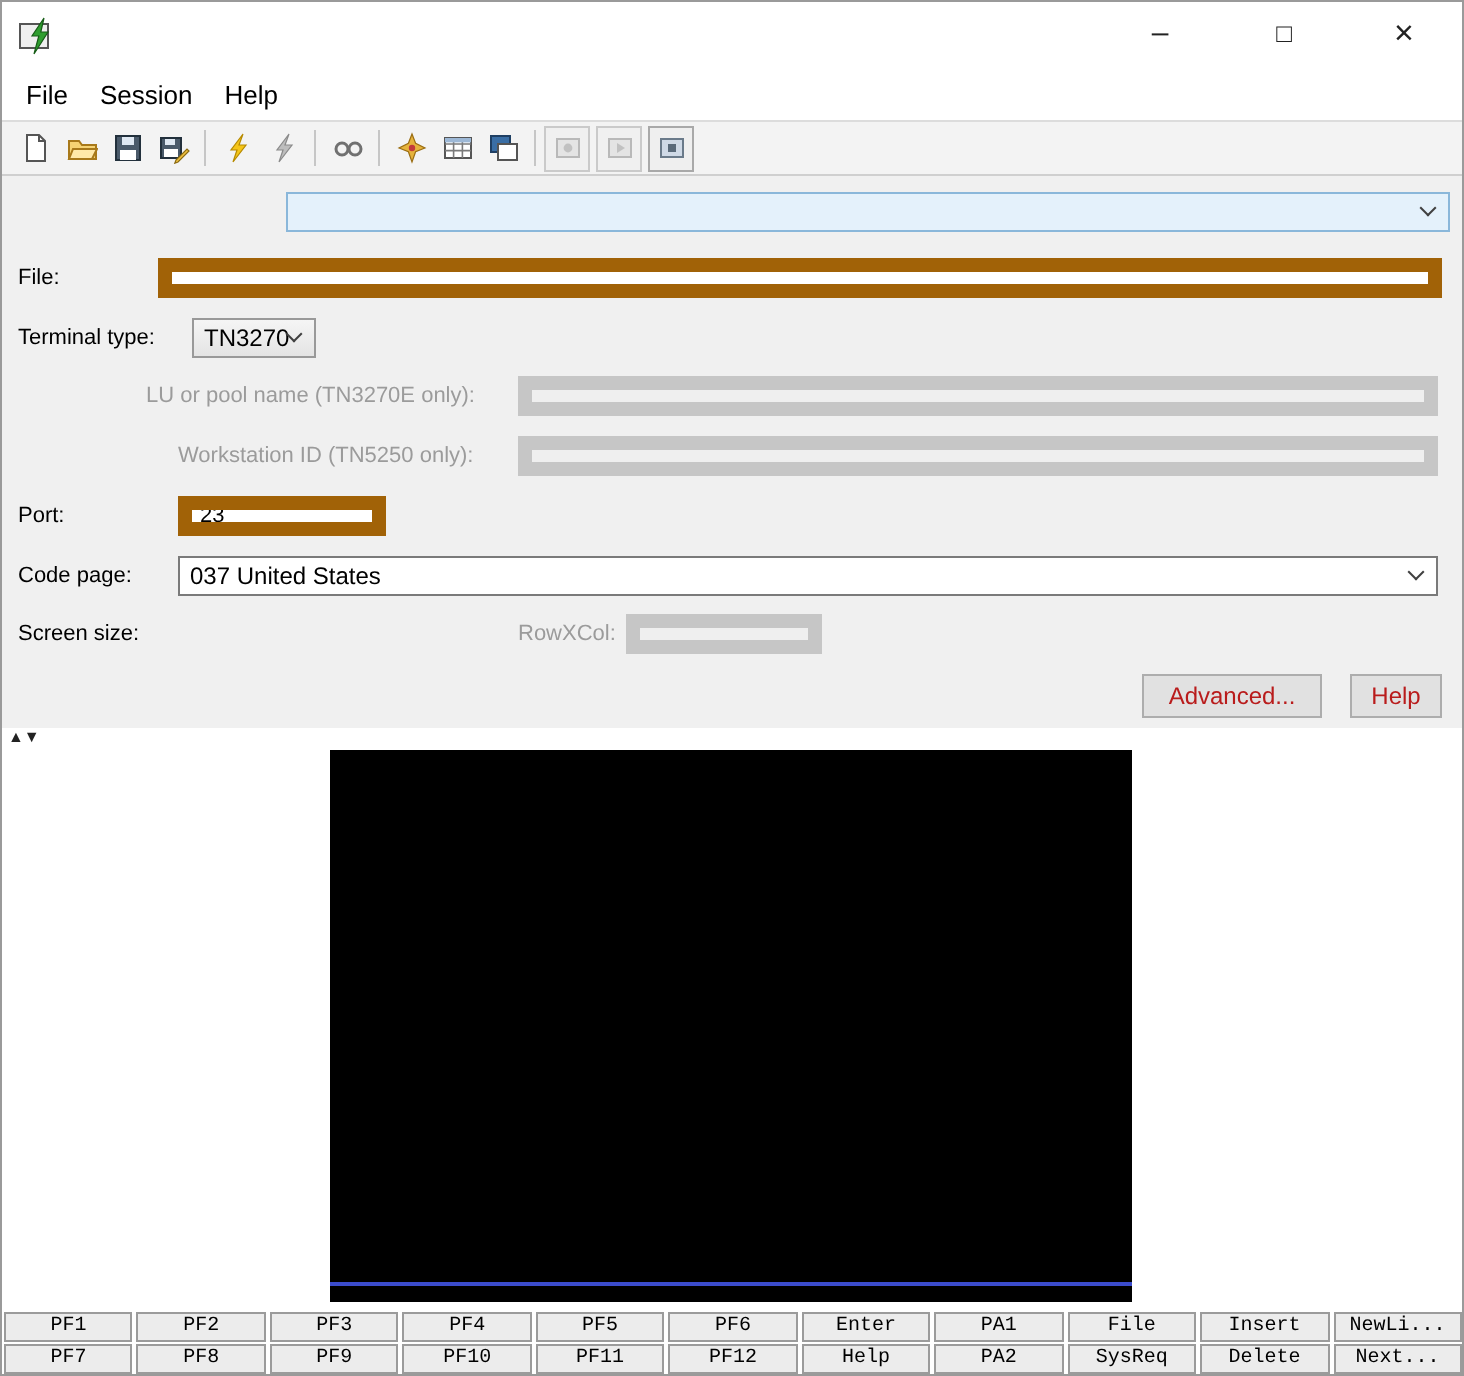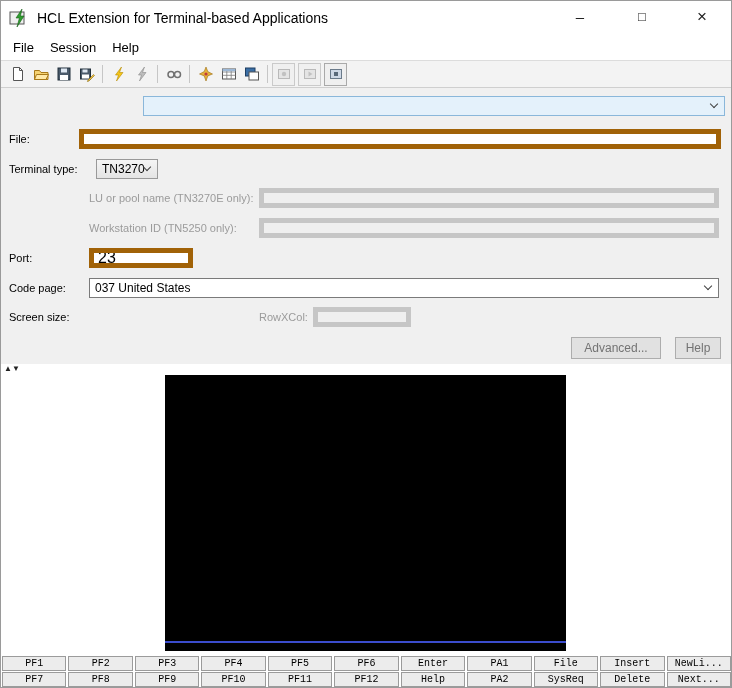--- a/index.html
+++ b/index.html
@@ -24,27 +24,27 @@
   .toolbar{position:absolute;top:59px;left:0;right:0;height:28px;background:#f3f3f3;border-top:1px solid #dcdcdc;border-bottom:1px solid #cfcfcf;display:flex;align-items:center;padding-left:5px}
   .tb-btn{width:23px;height:23px;display:inline-flex;align-items:center;justify-content:center;background:transparent;border:1px solid transparent;padding:0}
   .tb-btn.outlined{border:1px solid #a9a9a9;background:#efefef;margin-right:3px}
   .tb-btn.disabled{opacity:.55}
   .tb-sep{width:1px;height:18px;background:#c6c6c6;margin:0 4px}
 
   
   .form-panel{position:absolute;top:87px;left:0;right:0;height:276px;background:#f0f0f0}
   .flabel{position:absolute;font-size:11px;color:#000;line-height:20px;white-space:nowrap}
   .flabel.dim{color:#9b9b9b}
-  .textbox{position:absolute;height:20px;border:5px solid #a16207;background:#fff;font-size:16px;padding:0 4px;font-family:"Liberation Sans",sans-serif;color:#000}
+  .textbox{position:absolute;height:20px;border:7px solid #a16207;background:#fff;font-size:11px;padding:0 4px;font-family:"Liberation Sans",sans-serif;color:#000}
   .textbox:disabled{background:#efefef;border-color:#c6c6c6}
   .combo{position:absolute;height:20px;border:1px solid #7a7a7a;background:#fff;font-size:12px;line-height:18px;padding:0 20px 12px 5px;cursor:default;white-space:nowrap;overflow:hidden}
   .combo-blue{background:#e4f1fb;border-color:#8ab7da}
   .combo-gray{background:linear-gradient(#f5f5f5,#e4e4e4);border-color:#999}
   .chev{position:absolute;right:7px;top:50%;width:6px;height:6px;margin-top:-5px;border-right:1.4px solid #404040;border-bottom:1.4px solid #404040;transform:rotate(45deg)}
-  .btn{position:absolute;height:22px;background:#e1e1e1;border:1px solid #adadad;font-size:12px;font-family:"Liberation Sans",sans-serif;color:#737373;cursor:default}
+  .btn{position:absolute;height:22px;background:#e1e1e1;border:1px solid #adadad;font-size:12px;font-family:"Liberation Sans",sans-serif;color:#b91c1c;cursor:default}
 
   
   .splitter{position:absolute;left:3px;top:363px;height:11px;font-size:8px;line-height:10px;color:#222;cursor:row-resize;letter-spacing:0}
 
   
   .terminal{position:absolute;left:164px;top:374px;width:401px;height:276px;background:#000}
   .oia-line{position:absolute;left:0;right:0;bottom:8px;height:2px;background:#3b4ccc}
 
   
   .keypad{position:absolute;left:1px;top:655px;width:729px}
@@ -56,21 +56,20 @@
 
 <div class="window">
 
   <div class="titlebar">
     <span class="app-icon">
       <svg width="20" height="20" viewBox="0 0 20 20">
         <rect x="1" y="4" width="14" height="12" fill="#efefef" stroke="#555"></rect>
         <path d="M13 1 7 10h3.4L8 19l7-11h-3.6z" fill="#2f9e2f" stroke="#175c17" stroke-width="0.6"></path>
       </svg>
     </span>
-    <span class="title">HCL Extension for Terminal-based Applications</span>
     <span class="winctl min">–</span>
     <span class="winctl max">□</span>
     <span class="winctl close">×</span>
   </div>
 
   <div class="menubar">
       <span class="menu-item">File</span>
       <span class="menu-item">Session</span>
       <span class="menu-item">Help</span>
     </div>
@@ -172,21 +171,21 @@
 
     <span class="flabel" style="left:8px;top:41px">File:</span>
     <input class="textbox" style="left: 78px; top: 41px; width: 642px;" value="">
 
     <span class="flabel" style="left:8px;top:71px">Terminal type:</span>
     <div class="combo combo-gray" style="left:95px;top:71px;width:62px">
       <span>TN3270</span>
       <span class="chev"></span>
     </div>
 
-    <span class="flabel dim" style="left:88px;top:100px">LU or pool name (TN3270E only):</span>
+    <span class="flabel dim" style="left:72px;top:100px">LU or pool name (TN3270E only):</span>
     <input class="textbox" disabled="" style="left: 258px; top: 100px; width: 460px;" value="">
 
     <span class="flabel dim" style="left:88px;top:130px">Workstation ID (TN5250 only):</span>
     <input class="textbox" disabled="" style="left: 258px; top: 130px; width: 460px;" value="">
 
     <span class="flabel" style="left:8px;top:160px">Port:</span>
     <input class="textbox" style="left: 88px; top: 160px; width: 104px;" value="23">
 
     <span class="flabel" style="left:8px;top:190px">Code page:</span>
     <div class="combo" style="left:88px;top:190px;width:630px">

